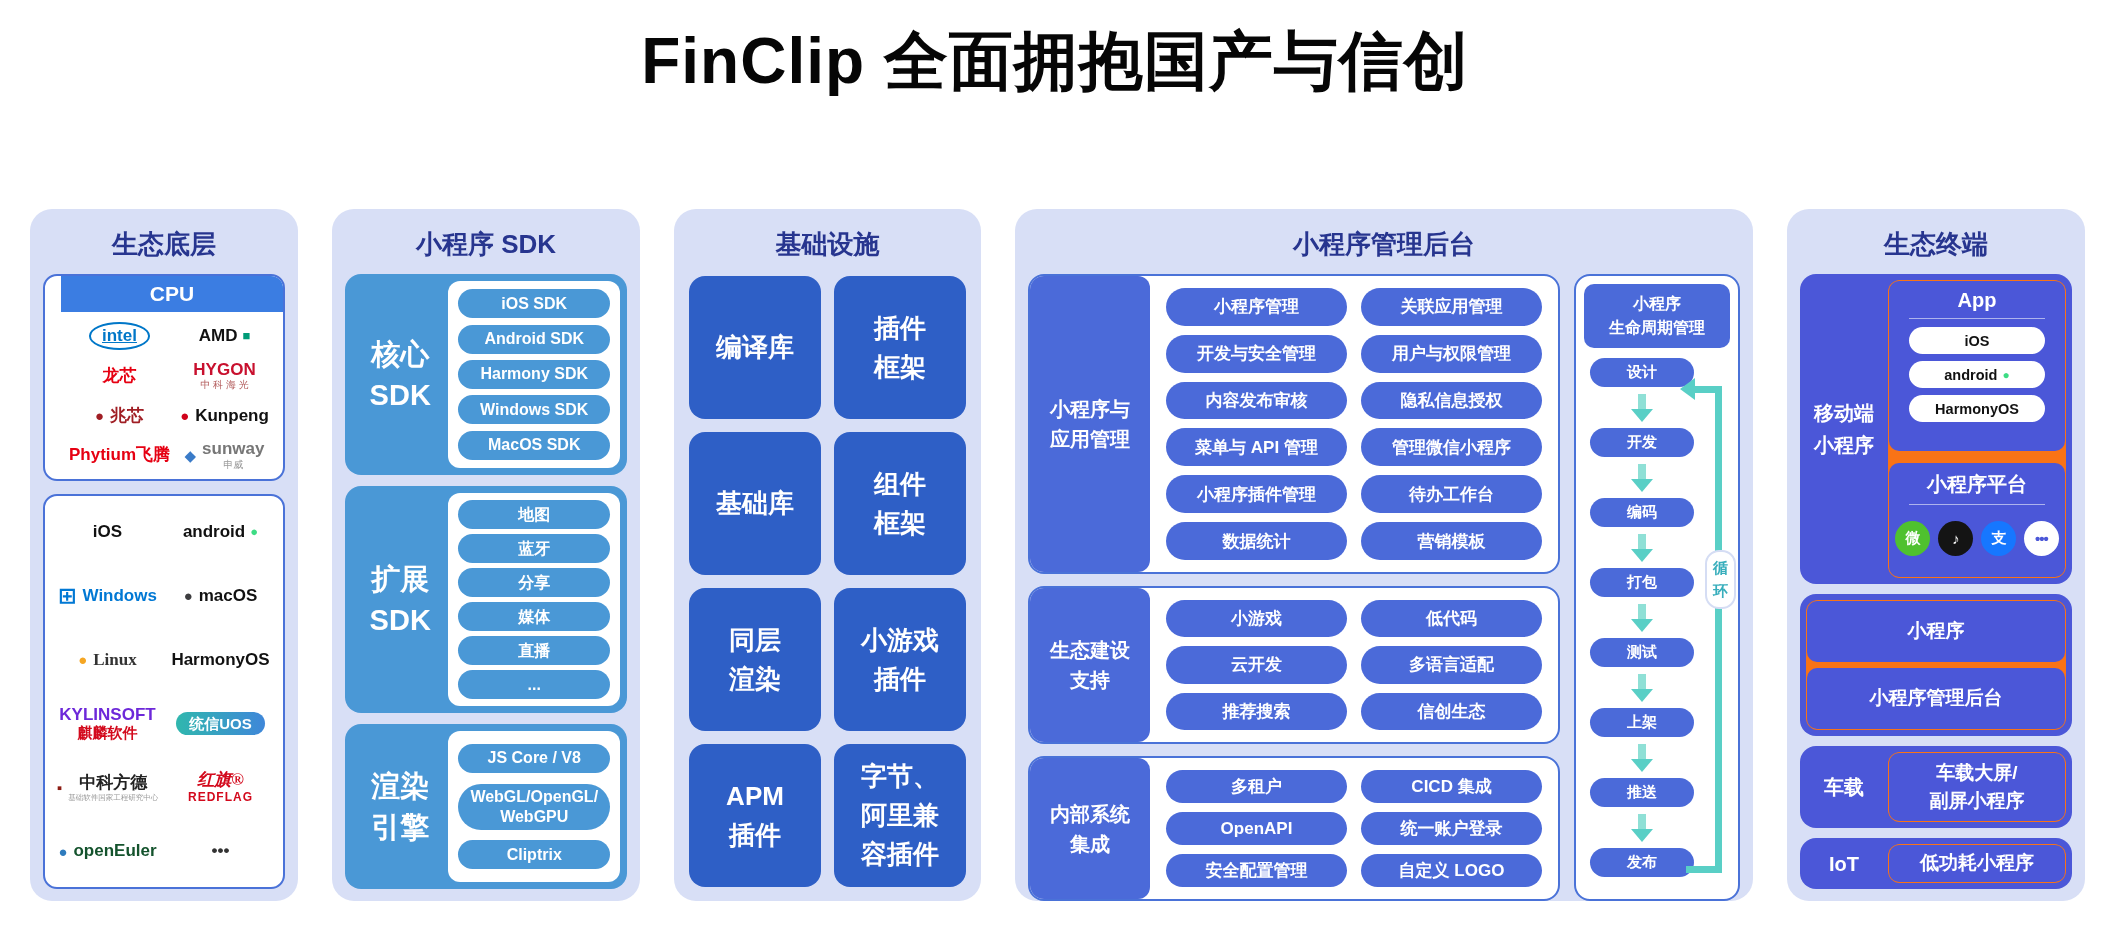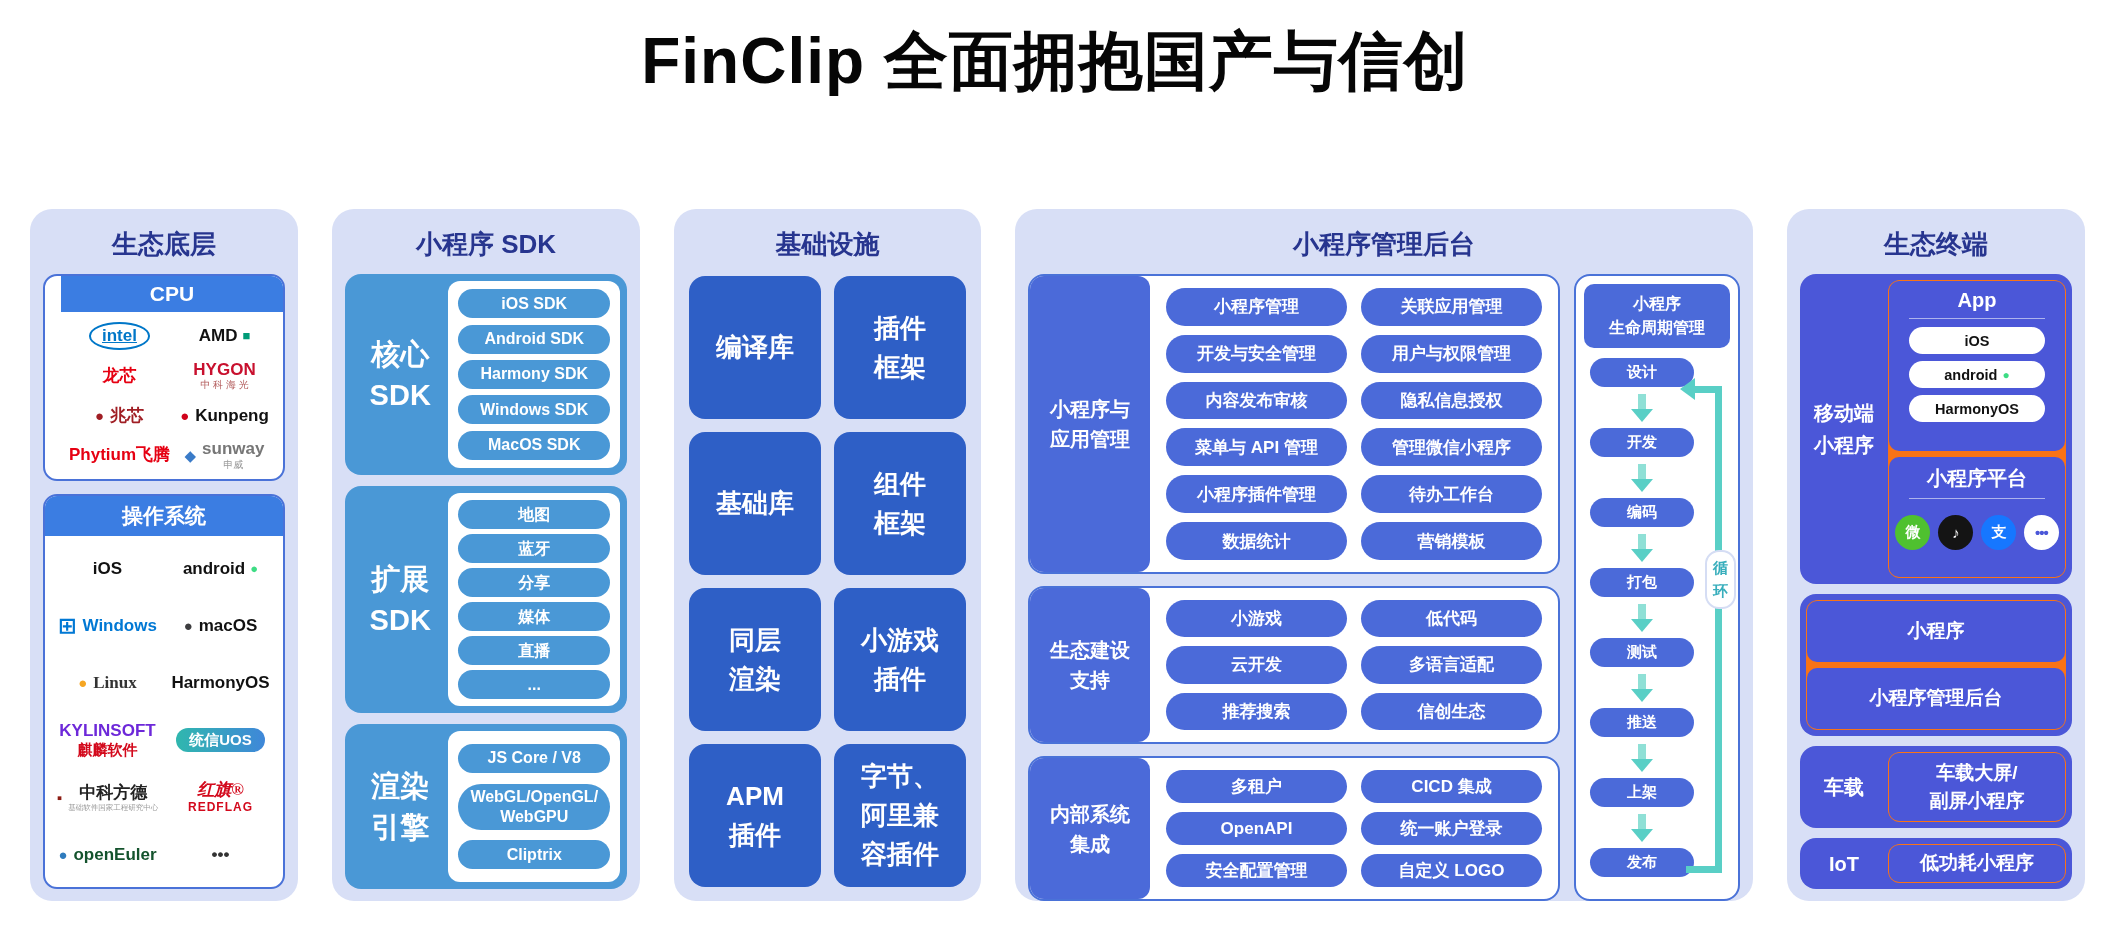--- a/index.html
+++ b/index.html
@@ -111,21 +111,21 @@
   .t-section-desktop { flex:0 0 142px; }
   .t-section-vehicle { flex:0 0 82px; }
   .t-section-iot { flex:1; }
   .t-label { flex:0 0 76px; color:#fff; font-weight:800; font-size:20px;
     display:flex; align-items:center; justify-content:center; text-align:center;
     white-space:pre-line; line-height:1.6; }
   .t-content { flex:1; background:#f97316; border-radius:12px; padding:1px; display:flex;
     flex-direction:column; gap:6px; }
   .t-box { background:#4b57d8; border-radius:10px; padding:8px 6px 4px; }
   .t-box-app { flex:0 0 170px; }
-  .t-box-platform { flex:1; }
+  .t-box-platform { flex:1;margin-top:6px; }
   .t-box-title { color:#fff; font-weight:800; font-size:20px; text-align:center; }
   .t-divider { height:1px; background:rgba(255,255,255,.55); margin:6px 14px; }
   .t-app-pills { display:flex; flex-direction:column; gap:7px; padding:2px 14px; }
   .t-app-pill { background:#fff; border-radius:999px; height:27px; display:flex; align-items:center;
     justify-content:center; gap:5px; font-size:14.5px; font-weight:800; color:#111; }
   .t-app-trail { font-size:12px; }
   .t-platforms { display:flex; align-items:center; justify-content:center; gap:8px; padding:10px 0 12px; }
   .t-circle { width:35px; height:35px; border-radius:50%; display:flex; align-items:center;
     justify-content:center; font-size:15px; font-weight:800; letter-spacing:-1px; }
   .t-simplebox { flex:1; background:#4b57d8; border-radius:10px; color:#fff; font-weight:800;
@@ -224,21 +224,20 @@
                   <span class="logo-line">
                     <span class="logo-text" style="color: rgb(119, 119, 119);">sunway</span>
 
                   </span>
                   <span class="logo-sub" style="color: rgb(153, 153, 153);">申威</span>
                 </span>
               </div>
           </div>
         </div>
         <div class="cardbox">
-          <div class="cardbox-header">操作系统</div>
           <div class="logo-grid">
 
           <div class="logo" data-icon="apple-ios-logo">
 
                 <span class="logo-body">
                   <span class="logo-line">
                     <span class="logo-text" style="color: rgb(17, 17, 17);">iOS</span>
 
                   </span>
 
@@ -502,25 +501,25 @@
             <div class="flow-item">
               <div class="flow-arrow"></div>
               <div class="flow-pill">打包</div>
             </div>
             <div class="flow-item">
               <div class="flow-arrow"></div>
               <div class="flow-pill">测试</div>
             </div>
             <div class="flow-item">
               <div class="flow-arrow"></div>
-              <div class="flow-pill">推送</div>
+              <div class="flow-pill">上架</div>
             </div>
             <div class="flow-item">
               <div class="flow-arrow"></div>
-              <div class="flow-pill">上架</div>
+              <div class="flow-pill">推送</div>
             </div>
             <div class="flow-item">
               <div class="flow-arrow"></div>
               <div class="flow-pill">发布</div>
             </div>
           </div>
         <div class="loop-line"></div>
         <div class="loop-top-connector"></div>
         <div class="loop-arrowhead"></div>
         <div class="loop-bottom-connector"></div>

